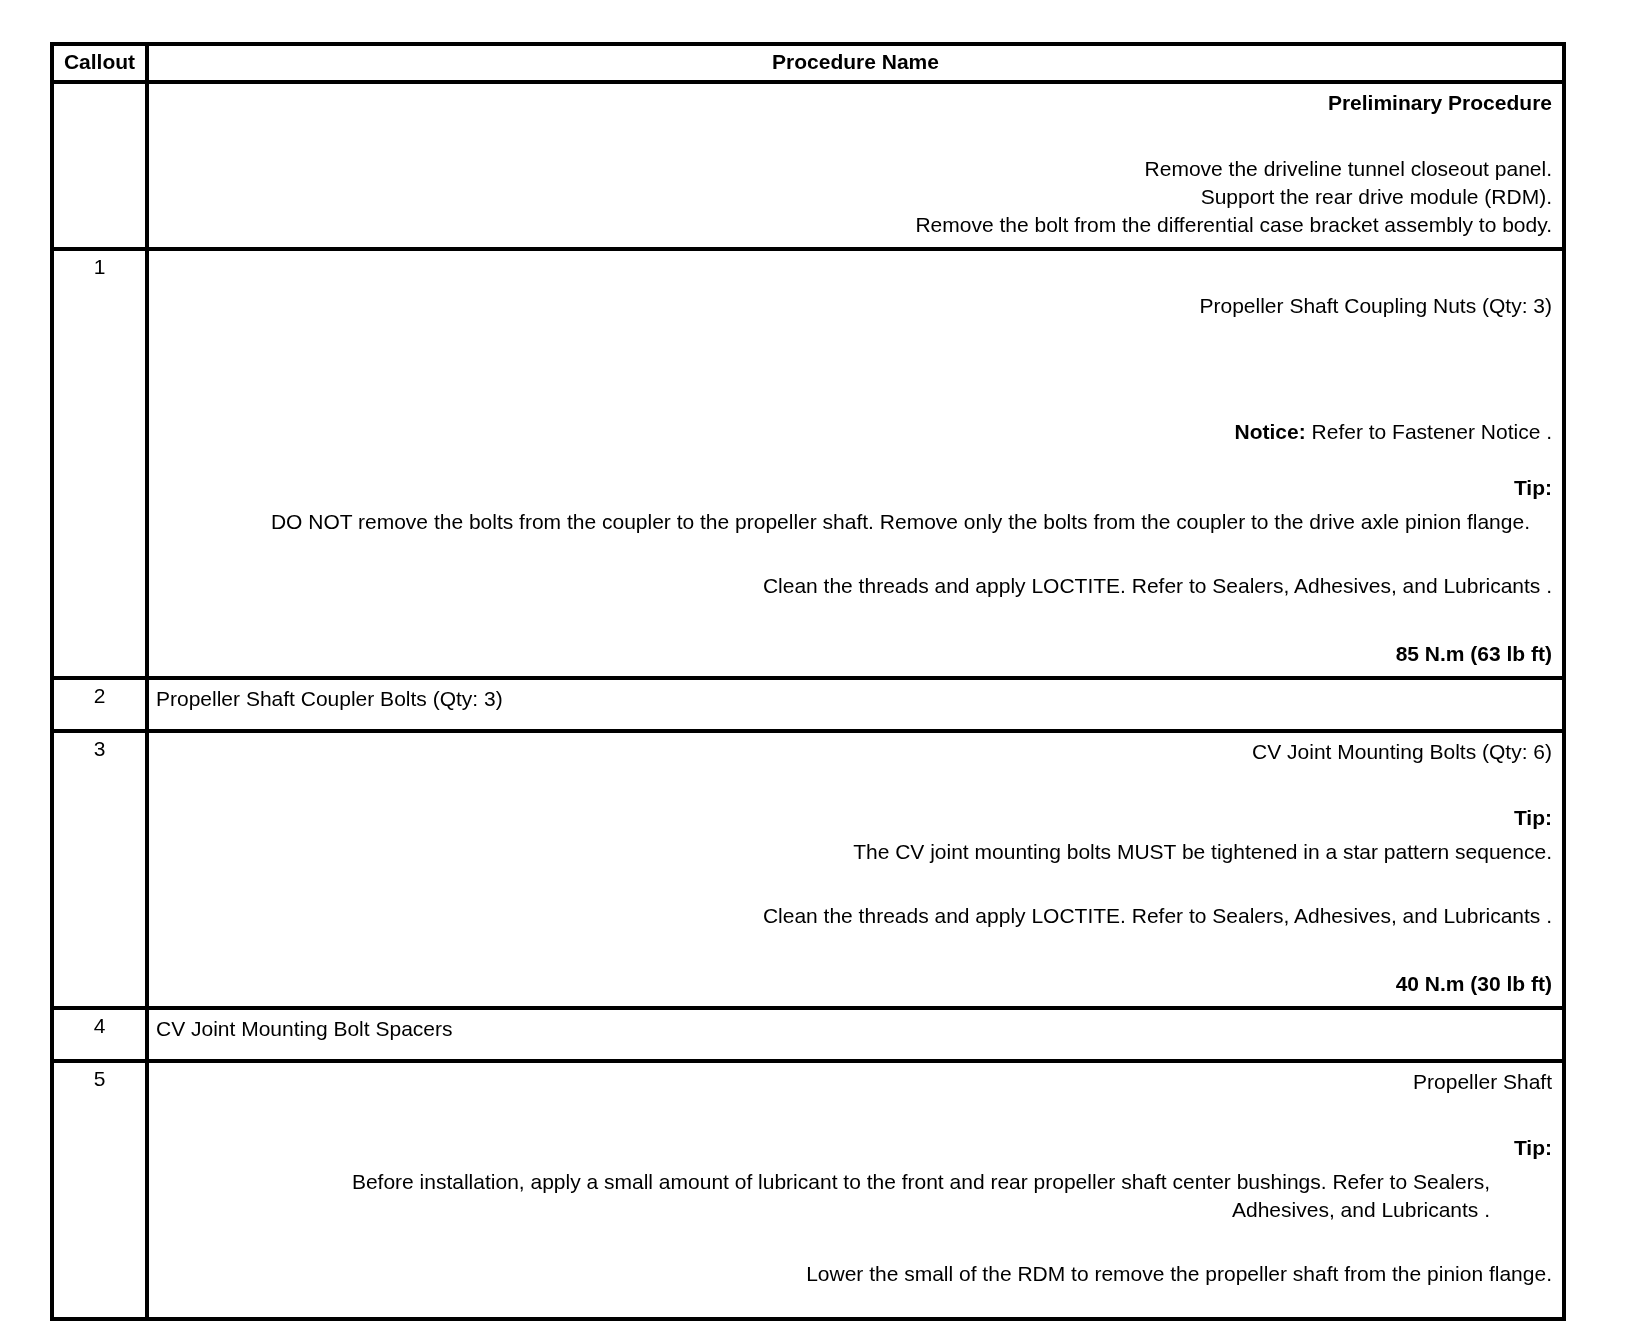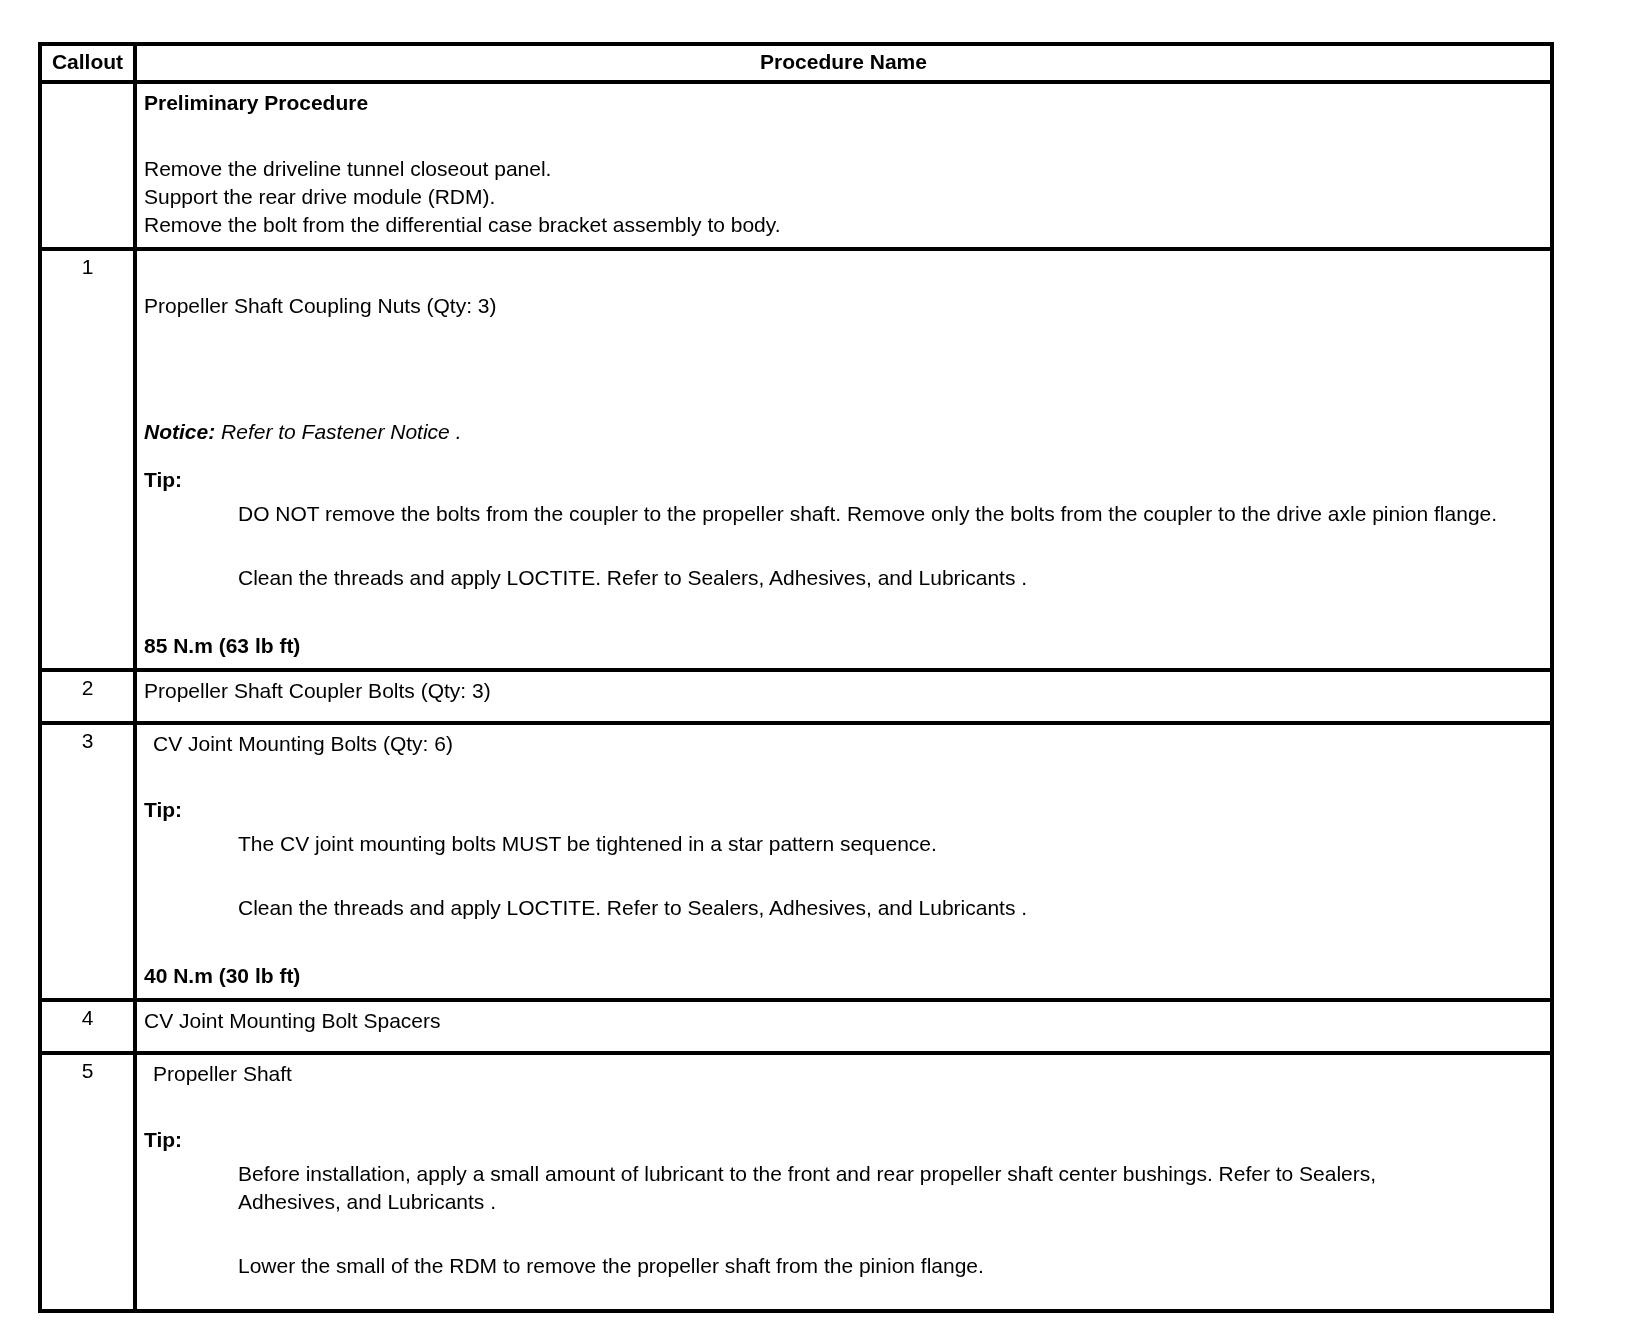--- a/index.html
+++ b/index.html
@@ -7,21 +7,21 @@
     padding: 0;
     background: #ffffff;
     width: 1632px;
     height: 1326px;
     font-family: "Liberation Sans", sans-serif;
     color: #000000;
     -webkit-font-smoothing: antialiased;
   }
   .doc {
     position: absolute;
-    left: 38px;
+    left: 50px;
     top: 42px;
   }
   table.service-table {
     border-collapse: collapse;
     table-layout: fixed;
     width: 1516px;
   }
   table.service-table th,
   table.service-table td {
     border: 4px solid #000000;
@@ -44,32 +44,32 @@
     font-weight: normal;
     padding: 2px;
   }
   td.component-cell {
     padding: 5px 10px 8px 7px;
   }
   td.single-line {
     vertical-align: middle;
     height: 36px;
   }
-  p { margin: 0; }
+  p { margin: 0; text-align: right; }
   .b { font-weight: bold; }
   .tip-indent { padding-left: 94px; }
   
   .row-prelim  { height: 158px; }
   .row-tall-1  { height: 412px; }
   .row-tall-3  { height: 258px; }
   .row-tall-5  { height: 258px; }
   .mb-title    { margin-bottom: 38px; }
   .mb-name-1   { margin-bottom: 98px; margin-top: 36px; }
   .mb-name     { margin-bottom: 38px; margin-left: 9px; }
-  .mb-notice   { margin-bottom: 20px; font-style: italic; }
+  .mb-notice   { margin-bottom: 28px; }
   .mb-tiplabel { margin-bottom: 6px; }
   .mb-tip-p    { margin-bottom: 36px; }
   .mb-clean    { margin-bottom: 40px; }
   .wrap-1280   { max-width: 1280px; }
   .wrap-1240   { max-width: 1240px; }
 </style>
 </head>
 <body>
 
 <div class="doc">

